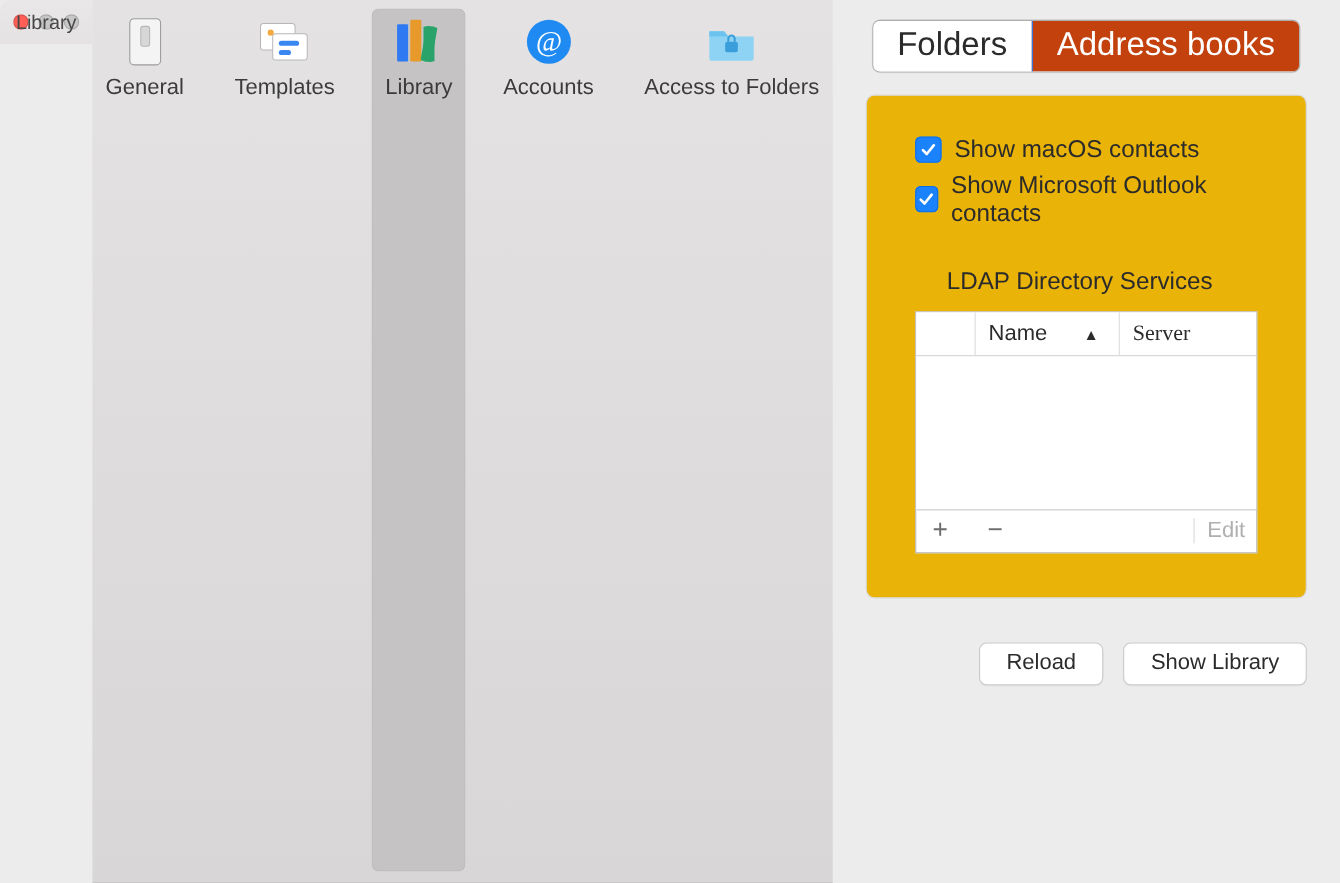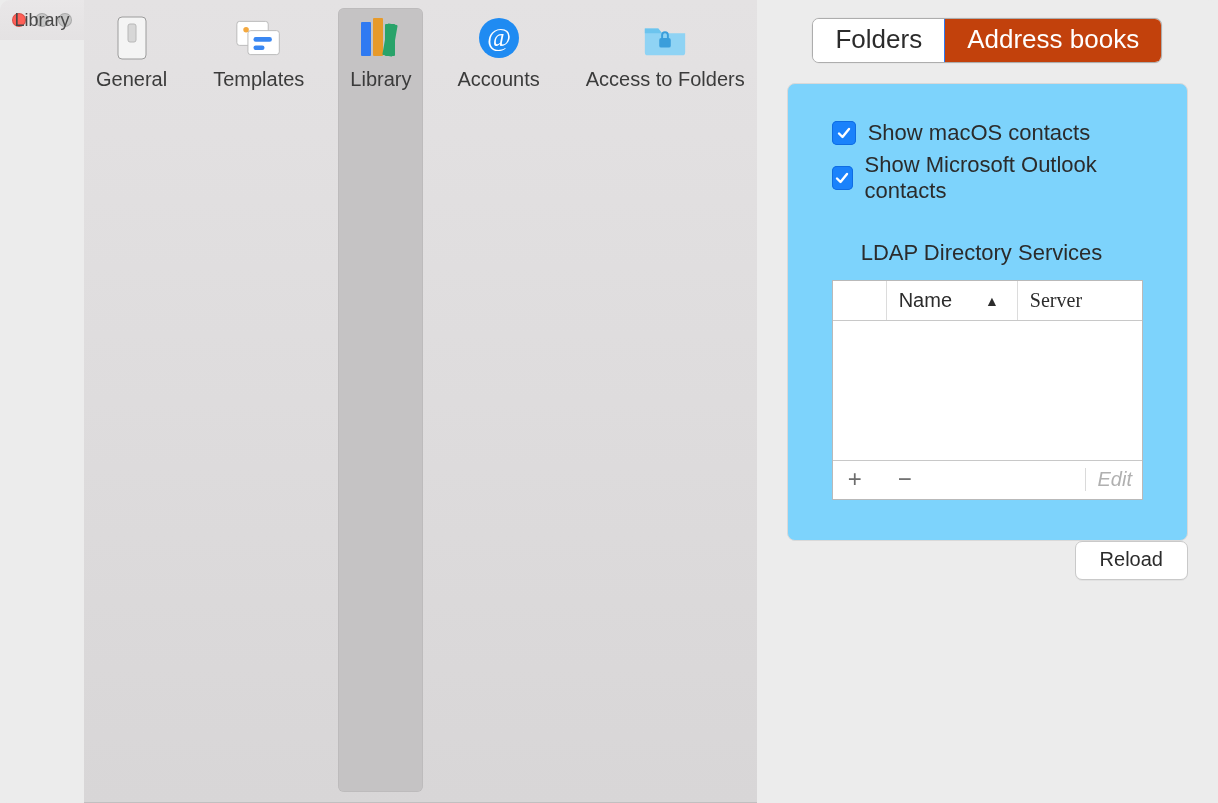--- a/index.html
+++ b/index.html
@@ -73,31 +73,31 @@
     padding: 24px 30px 18px;
   }
 
   .seg-wrap { display: flex; justify-content: center; position: relative; margin-top: -6px; }
   .seg {
     display: flex; border: 1px solid #adadad; border-radius: 7px; overflow: hidden;
     background: #fff; box-shadow: 0 0 0 0.5px rgba(0,0,0,.05);
   }
   .seg button {
     font: inherit; background: #fff; border: none; padding: 5px 22px 7px;
-    font-size: 26px; color: #2b2b2b; cursor: default;
+    font-size: 30px; color: #2b2b2b; cursor: default;
   }
   .seg button + button { border-left: 1px solid #adadad; }
   .seg button.active { background: #c2410c; color: #fff; border-left-color:#2f7af2;}
   .cursor-img { position: absolute; left: 772px; top: 20px; pointer-events:none; }
 
   .panel {
     margin-top: 20px;
     border: 1px solid #d9d9d9;
     border-radius: 8px;
-    background: #7dd3fc;
+    background: #eab308;
     padding: 36px 44px 40px;
     flex: 0 0 auto;
   }
 
   .check-row {
     display: flex; align-items: center; gap: 12px;
     font-size: 22px; color: #2b2b2b; margin-bottom: 6px;
   }
   .cb {
     width: 24px; height: 24px; border-radius: 5px;
@@ -126,24 +126,24 @@
   .th.name { flex: 1; justify-content: space-between; padding-right: 18px;}
   .th.server { flex: 1; border-right: none; font-family: Liberation Serif, serif; }
   .sort-tri { font-size: 14px; }
   .tbody { flex: 1; background: #fff; }
   .tfoot {
     display: flex; align-items: center; gap: 26px;
     padding: 6px 10px 8px; border-top: 1px solid #c8c8c8;
   }
   .tfoot .spacer { flex: 1; }
   .icon-btn { color: #6c6c6c; font-size: 24px; width: 24px; text-align:center; line-height: 1; cursor: default;}
-  .edit-label { color: #b0b0b0; font-size: 20px; border-left: 1px solid #dadada; padding-left: 12px; font-style: italic;}
+  .edit-label { color: #b0b0b0; font-size: 20px; border-left: 1px solid #dadada; padding-left: 12px;}
 
   .footer-btns {
-    display:flex; justify-content:flex-end; gap: 18px; 
+    display:flex; justify-content:flex-end; gap: 18px; margin-top: 40px;
   }
   .mac-btn {
     background: #fff; border: 1px solid #c9c9c9; border-radius: 7px;
     padding: 6px 24px 8px; font-size: 20px; color: #2b2b2b;
     box-shadow: 0 1px 0 rgba(0,0,0,.04);
     cursor: default;
   }
 </style>
 </head>
 <body>
@@ -266,16 +266,17 @@
           <span class="icon-btn">+</span>
           <span class="icon-btn">−</span>
           <span class="spacer"></span>
           <span class="edit-label">Edit</span>
         </div>
       </div>
     </div>
 
     <div class="footer-btns">
       <button class="mac-btn">Reload</button>
+      <button class="mac-btn">Show Library</button>
     </div>
 
   </div>
 </div>
 
 </body></html>

